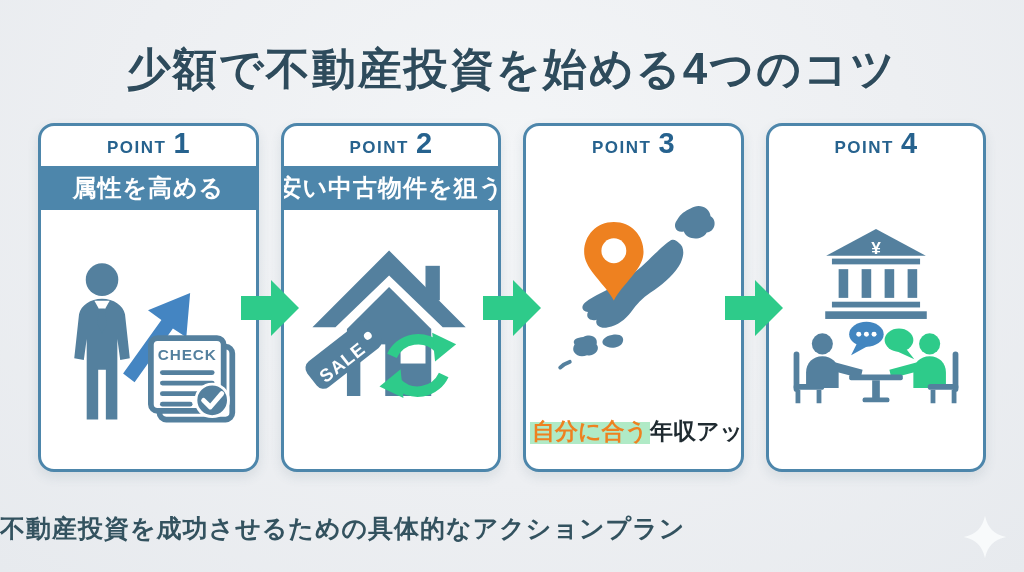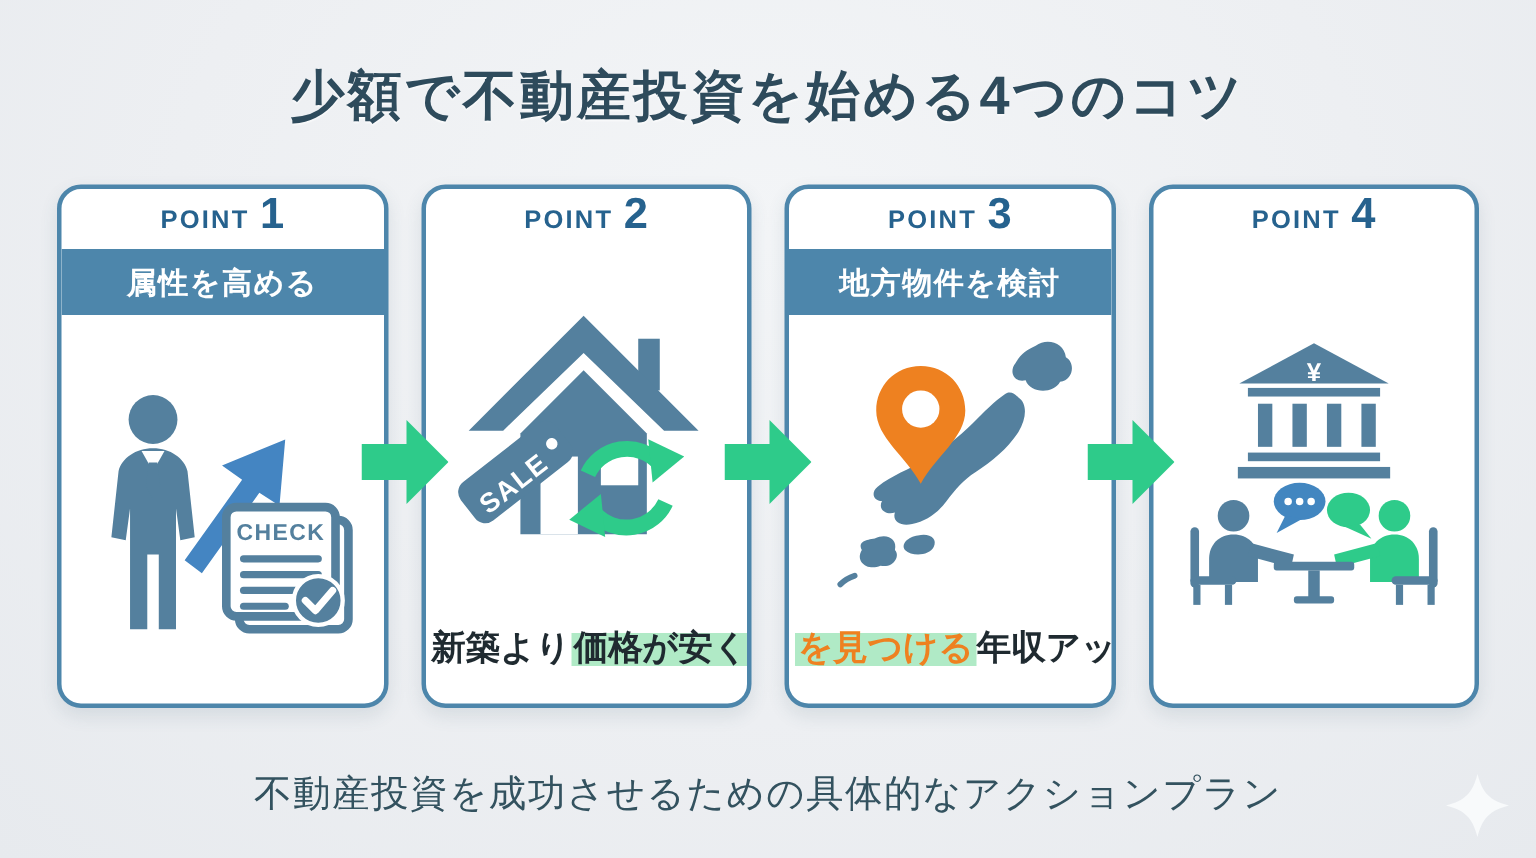--- a/index.html
+++ b/index.html
@@ -8,47 +8,47 @@
     font-family:"Liberation Sans","DejaVu Sans",sans-serif;
     background:radial-gradient(ellipse at 50% 28%, #f3f5f7 0%, #edeff2 55%, #e7eaee 100%);
   }
   :root{
     --card-blue:#4d86ab; --point-col:#26628e; --icon-blue:#54809e;
     --green:#2ecb8a; --hl-green:#b0eac6; --orange:#ee8120;
     --title-col:#2e4b5c; --desc-col:#1f2a30; --bubble-blue:#4286c0; --arrow-blue:#4485c2;
   }
   .page-title{
     margin:0;position:absolute;top:40px;left:0;width:100%;text-align:center;
-    font-size:36px;font-weight:800;color:var(--title-col);letter-spacing:2px;
+    font-size:44px;font-weight:800;color:var(--title-col);letter-spacing:2px;
     text-shadow:0 1px 1px rgba(255,255,255,.6);
   }
   .cards{position:absolute;left:38px;top:123px;width:948px;height:349px;display:flex;gap:22px;}
   .card{
     flex:1;background:#fff;border:3px solid var(--card-blue);border-radius:16px;
     overflow:hidden;display:flex;flex-direction:column;
     box-shadow:0 5px 12px rgba(60,90,110,.12);
   }
   .card-head{height:37px;display:flex;align-items:baseline;justify-content:center;gap:7px;padding-top:3px;}
   .point-label{font-size:17px;font-weight:800;color:var(--point-col);letter-spacing:1.5px;}
   .point-num{font-size:29px;font-weight:800;color:var(--point-col);line-height:1;}
   .card-bar{
-    height:44px;background:var(--card-blue);color:#fff;font-size:20px;font-weight:700;
+    height:44px;background:var(--card-blue);color:#fff;font-size:24px;font-weight:700;
     display:flex;align-items:center;justify-content:center;letter-spacing:1px;white-space:nowrap;
   }
   .card-icon{flex:1;display:flex;align-items:center;justify-content:center;}
   .card-icon svg{display:block;}
   .card-desc{padding:0 4px 20px;text-align:center;font-weight:800;font-size:23px;color:var(--desc-col);}
   .desc-line{line-height:35px;white-space:nowrap;}
   .hl{background:linear-gradient(transparent 16%, var(--hl-green) 16%);padding:0 2px;}
   .orange{color:var(--orange);}
   .flow-arrow{position:absolute;top:157px;width:58px;height:56px;z-index:5;}
   .flow-arrow svg polygon{fill:var(--green);}
   .footer-text{
-    position:absolute;top:512px;left:0;width:100%;text-align:center;
-    font-size:25px;font-weight:400;color:#33525f;letter-spacing:1px;
+    position:absolute;top:512px;left:0;width:100%;text-align:left;
+    font-size:25px;font-weight:700;color:#33525f;letter-spacing:1px;
   }
   .sparkle{position:absolute;right:18px;bottom:14px;width:42px;height:42px;opacity:.9;}
   .sparkle path{fill:#fafcfd;}
   
   .ic-b{fill:var(--icon-blue);} .ic-w{fill:#fff;} .ic-g{fill:var(--green);}
   .ic-o{fill:var(--orange);} .ic-bubble{fill:var(--bubble-blue);} .ic-arrowblue{fill:var(--arrow-blue);}
   .doc-sheet{fill:#fff;stroke:var(--icon-blue);stroke-width:6;}
   .doc-line{stroke:var(--icon-blue);stroke-width:5;stroke-linecap:round;}
   .doc-check{fill:var(--icon-blue);font-size:16px;font-weight:bold;letter-spacing:1px;font-family:"Liberation Sans",sans-serif;}
   .doc-tick{stroke:#fff;stroke-width:5;fill:none;stroke-linecap:round;stroke-linejoin:round;}
@@ -88,62 +88,61 @@
         <path class="doc-tick" d="M158 158 L165 165 L177 151"></path>
       </svg>
     </div>
   </section>
 
   <section class="card">
     <div class="card-head">
       <span class="point-label">POINT</span>
       <span class="point-num">2</span>
     </div>
+    <div class="card-bar">安い中古物件を狙う</div>
     <div class="card-icon">
       <svg width="192" height="182" viewBox="0 0 200 190" aria-hidden="true">
         <rect class="ic-b" x="136" y="28" width="15" height="36"></rect>
         <polygon class="ic-b" points="98,12 18,92 42,92 98,38 154,92 178,92"></polygon>
         <path class="ic-b" d="M54 94 L98 50 L142 94 L142 164 L54 164 Z"></path>
         <rect class="ic-w" x="68" y="110" width="26" height="54"></rect>
         <rect class="ic-w" x="110" y="106" width="26" height="24"></rect>
         <g transform="rotate(-38 50 120)">
           <rect class="ic-b" x="8" y="104" width="84" height="34" rx="9"></rect>
           <circle class="ic-w" cx="82" cy="121" r="4"></circle>
           <text class="tag-text" x="44" y="133" text-anchor="middle">SALE</text>
         </g>
         <path class="rec" d="M101 122 A30 30 0 0 1 150 114"></path>
         <polygon class="ic-g" points="143,98 168,110 146,128"></polygon>
         <path class="rec" d="M155 142 A30 30 0 0 1 106 150"></path>
         <polygon class="ic-g" points="113,166 88,154 110,136"></polygon>
       </svg>
     </div>
     <div class="card-desc">
-        <div class="desc-line"><span class="">新築より</span><span class="hl ">価格が安く</span></div>
       </div>
   </section>
 
   <section class="card">
     <div class="card-head">
       <span class="point-label">POINT</span>
       <span class="point-num">3</span>
     </div>
-    <div class="card-bar">地方物件を検討</div>
     <div class="card-icon">
       <svg width="192" height="182" viewBox="0 0 200 190" aria-hidden="true">
         <path class="ic-b" d="M160 10 C168 4 180 8 181 18 C188 22 186 34 177 35 C172 44 156 43 153 34 C145 36 141 28 146 22 C150 15 154 13 160 10 Z"></path>
         <path class="ic-b" d="M148 46 C154 50 154 60 148 70 C140 82 130 90 118 98 C110 103 104 110 98 118 C92 126 84 132 74 134 C66 136 60 132 62 126 C56 128 50 124 53 118 C47 118 45 112 50 108 C60 100 72 96 82 90 C94 83 106 74 116 64 C124 56 132 48 138 44 C142 41 145 43 148 46 Z"></path>
         <path class="ic-b" d="M78 142 C86 140 92 144 89 150 C86 156 74 157 69 152 C66 148 71 143 78 142 Z"></path>
         <path class="ic-b" d="M48 144 C56 140 64 144 62 152 C66 156 61 165 52 163 C43 167 34 160 39 152 C36 146 42 145 48 144 Z"></path>
         <path class="jp-dash" d="M24 176 C27 173 31 171 34 170"></path>
         <path class="ic-o" d="M80 24 C98 24 111 38 111 55 C111 74 90 87 80 106 C70 87 49 74 49 55 C49 38 62 24 80 24 Z"></path>
         <circle class="ic-w" cx="80" cy="54" r="13"></circle>
       </svg>
     </div>
     <div class="card-desc">
-        <div class="desc-line"><span class="hl orange">を見つける</span><span class="">年収アップ</span></div>
+        <div class="desc-line"><span class="hl orange">自分に合う</span><span class="">年収アップ</span></div>
       </div>
   </section>
 
   <section class="card">
     <div class="card-head">
       <span class="point-label">POINT</span>
       <span class="point-num">4</span>
     </div>
     <div class="card-icon">
       <svg width="192" height="182" viewBox="0 0 200 190" aria-hidden="true">

